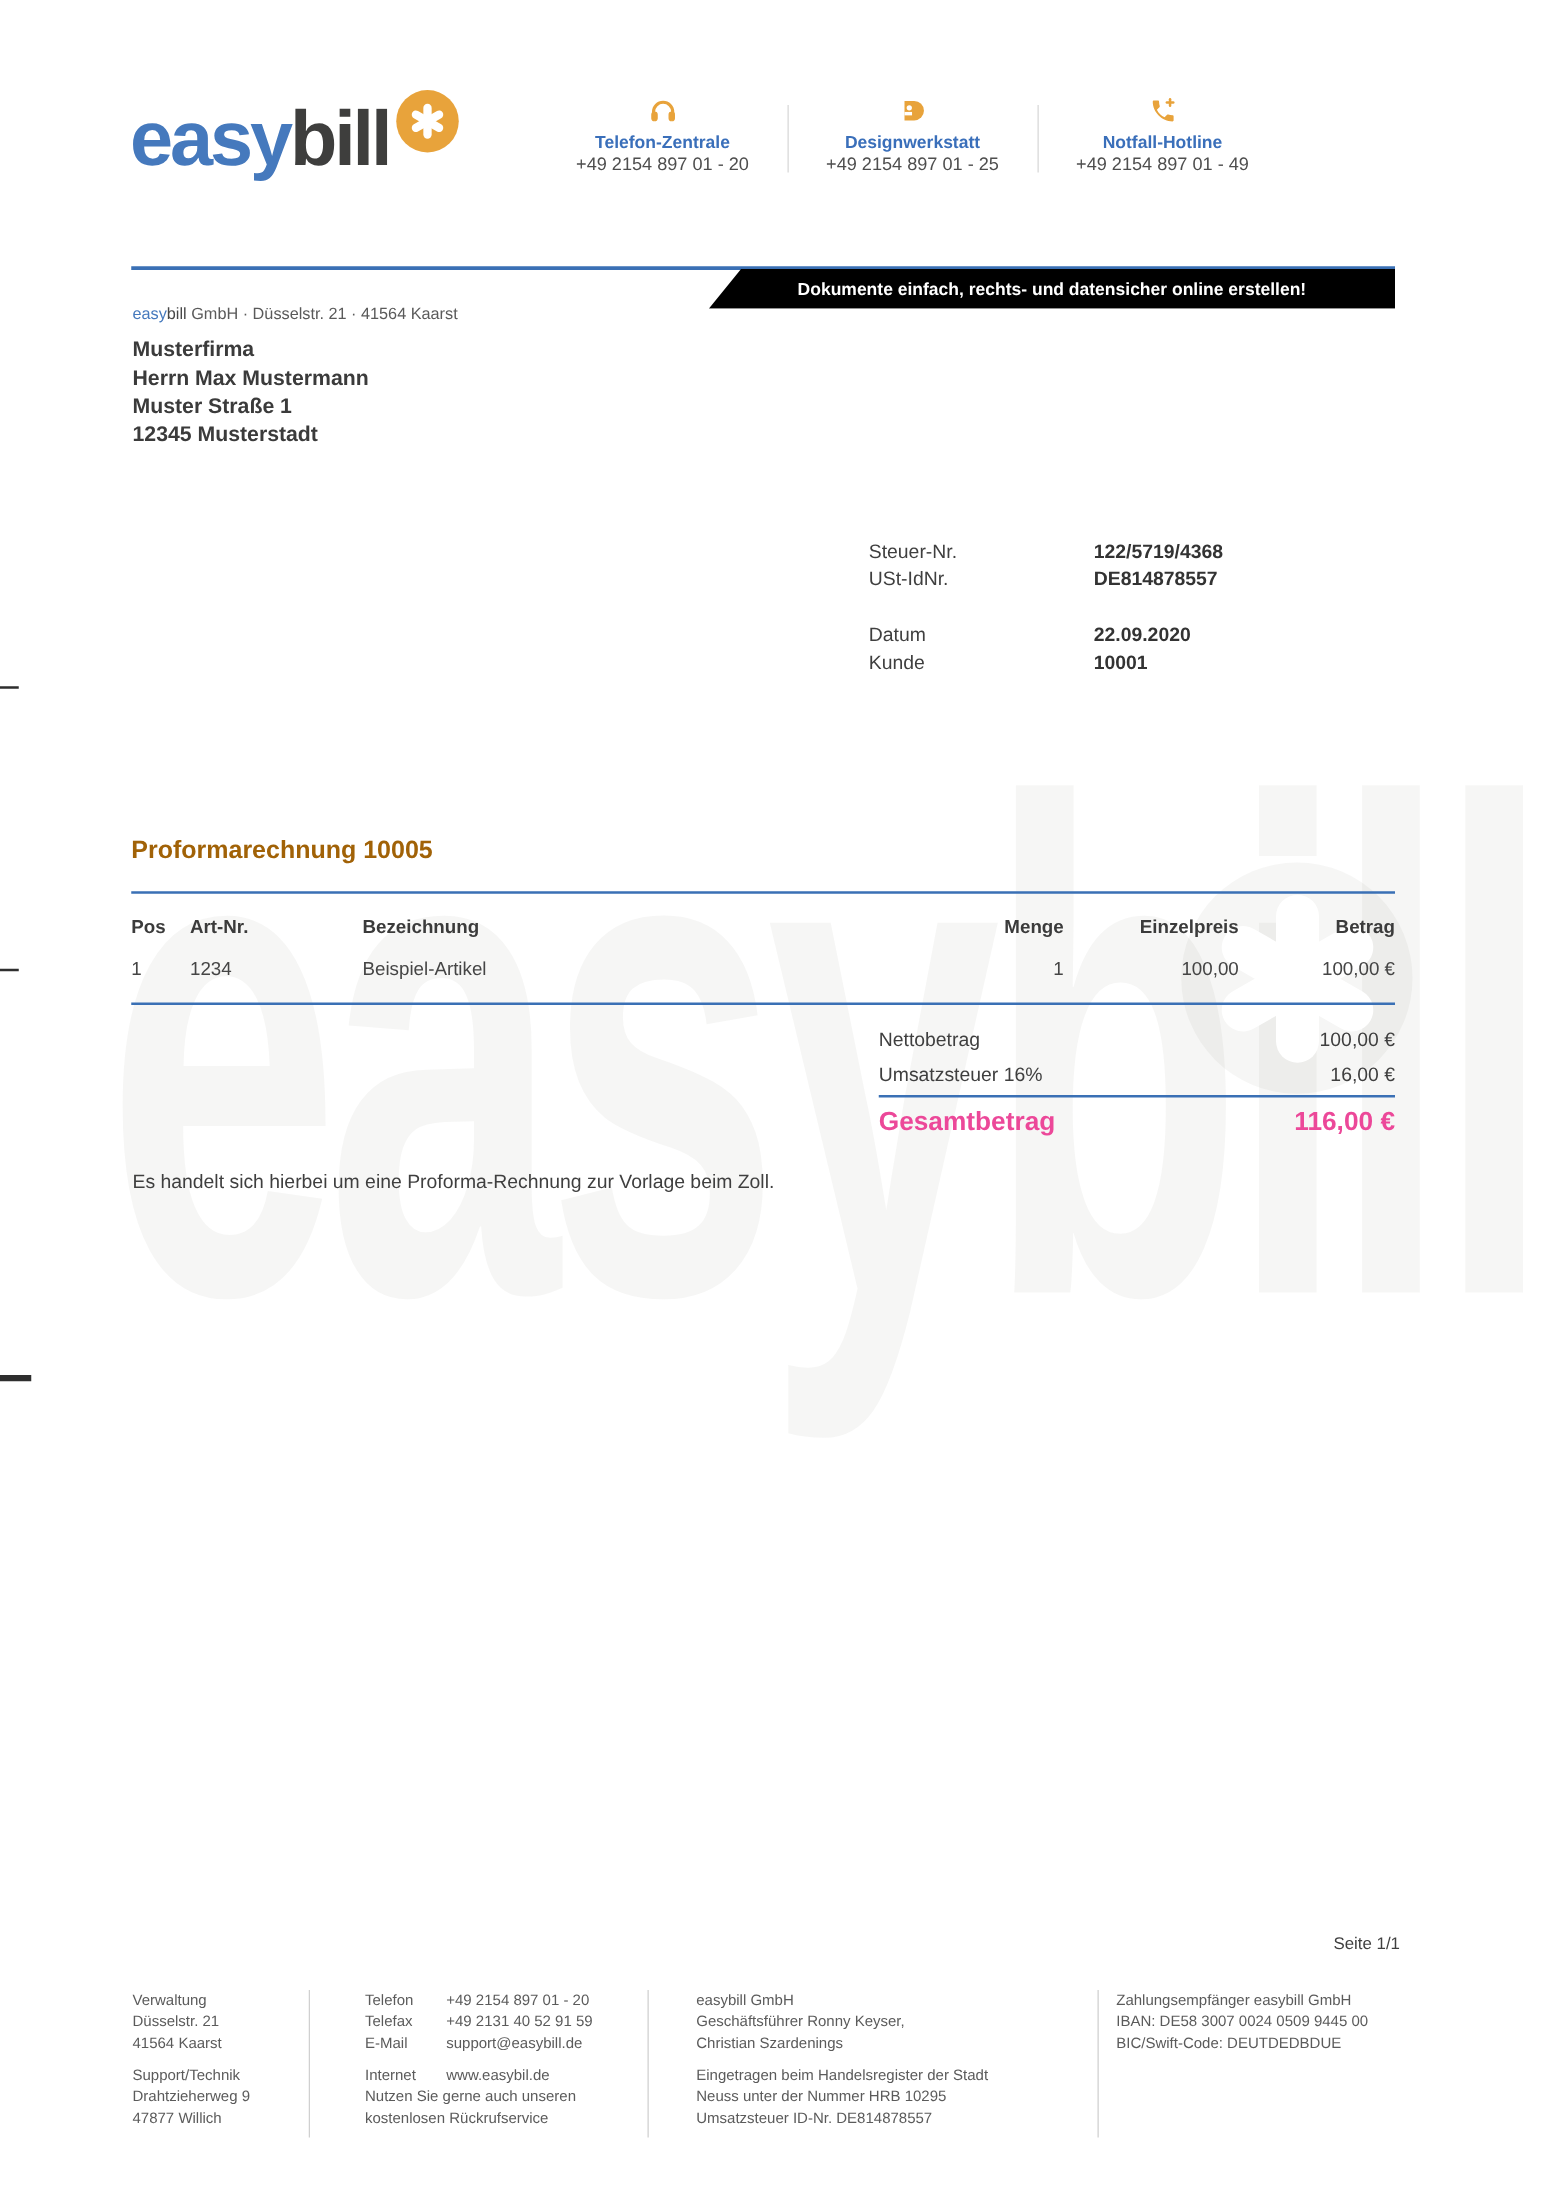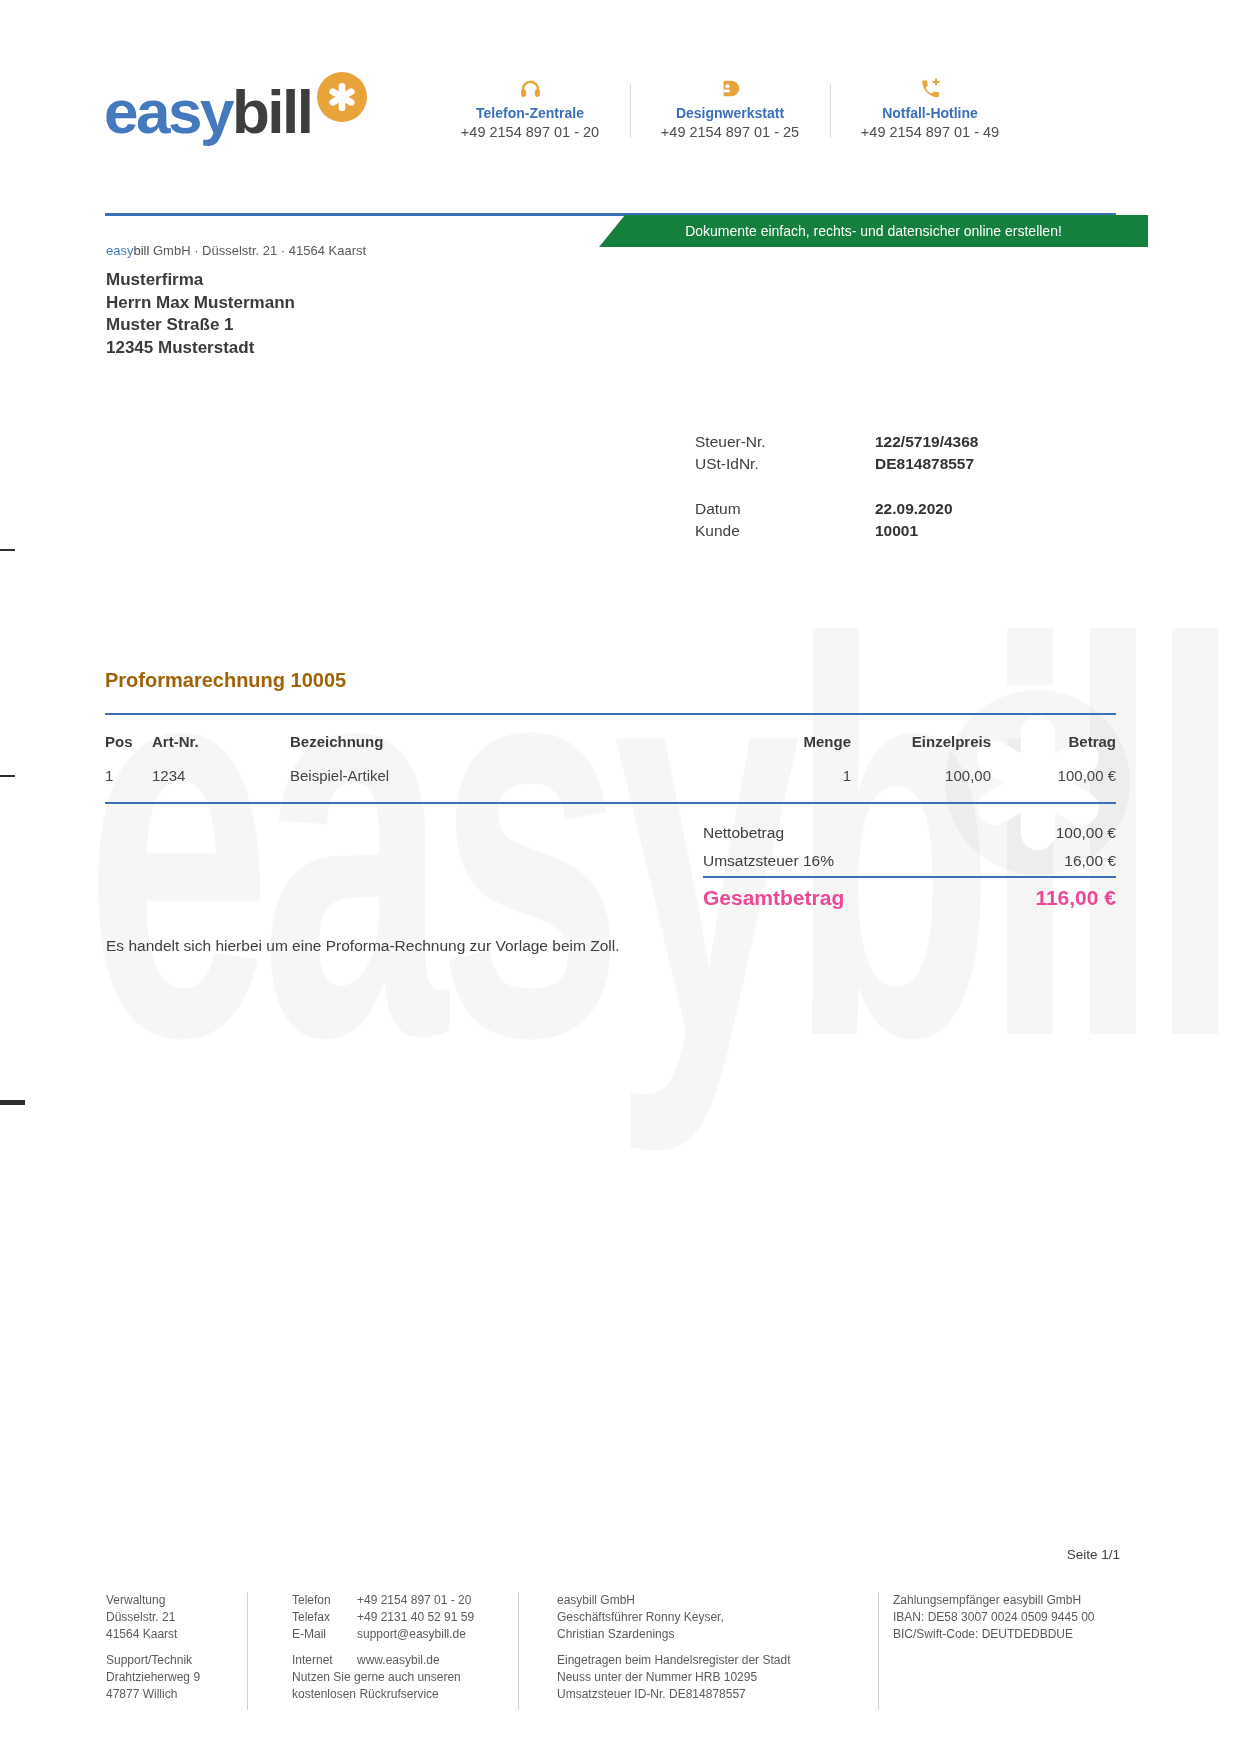--- a/index.html
+++ b/index.html
@@ -31,21 +31,21 @@
   .contact { position:absolute; top:76px; width:200px; text-align:center; z-index:2; }
   .c1 { left:430px; } .c2 { left:630px; } .c3 { left:830px; }
   .contact .cicon { height:26px; display:flex; align-items:center; justify-content:center; }
   .contact .clabel { margin-top:3px; font-size:14px; font-weight:bold; color:#3a6fba; }
   .contact .cphone { margin-top:3px; font-size:14.5px; color:#4e4e4e; }
   .contact-divider { position:absolute; top:84px; width:1px; height:54px; background:#d8d8d8; z-index:2; }
   .cd1 { left:630px; } .cd2 { left:830px; }
 
   
   .top-rule { position:absolute; left:105px; top:213px; width:1011px; height:3px; background:#3a70b5; z-index:2; }
-  .banner { position:absolute; left:599px; top:215px; width:549px; height:32px; background:#15803d; clip-path:polygon(26px 0,100% 0,100% 100%,0 100%); color:#ffffff; font-size:14px; font-weight:normal; text-align:center; line-height:32px; z-index:3; }
+  .banner { position:absolute; left:567px; top:215px; width:549px; height:32px; background:#000000; clip-path:polygon(26px 0,100% 0,100% 100%,0 100%); color:#ffffff; font-size:14px; font-weight:bold; text-align:center; line-height:32px; z-index:3; }
 
   
   .sender { position:absolute; left:106px; top:243px; font-size:13px; color:#5a5a5a; z-index:2; }
   .sender-easy { color:#4579bd; }
   .sender-bill { color:#474747; }
   .recipient { position:absolute; left:106px; top:269px; font-size:17px; font-weight:bold; color:#3b3b3b; line-height:22.5px; z-index:2; }
 
   
   .meta-row { position:absolute; left:695px; width:430px; height:22px; line-height:22px; font-size:15.5px; color:#3f3f3f; z-index:2; }
   .meta-row .mval { position:absolute; left:180px; top:0; font-weight:bold; color:#333333; }

